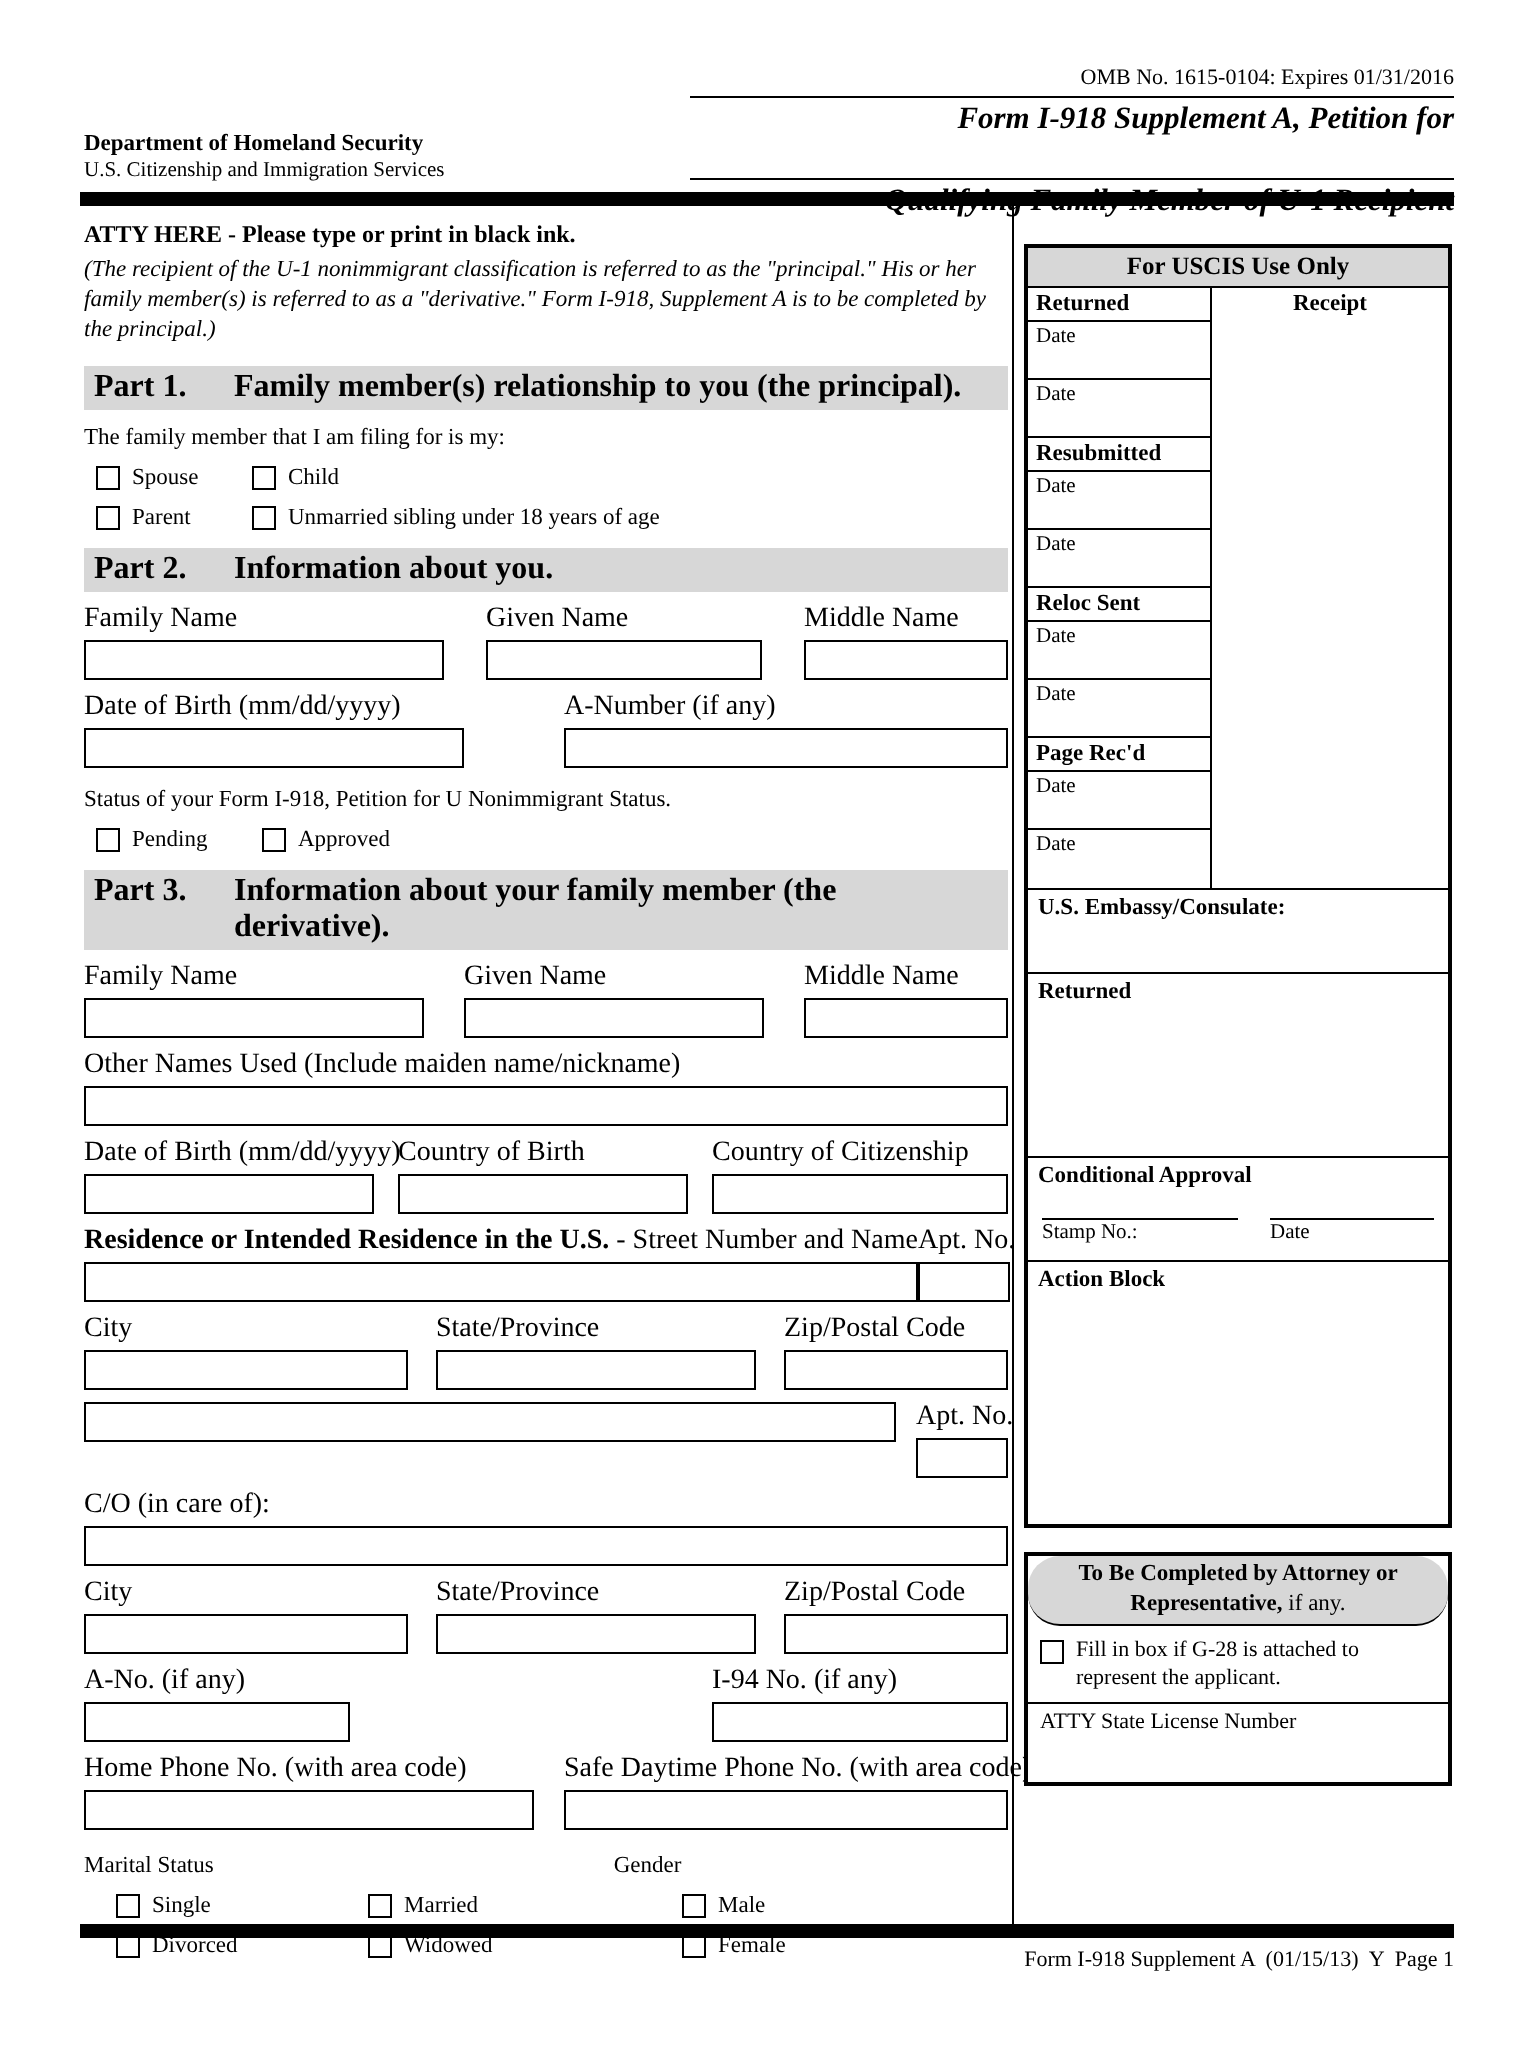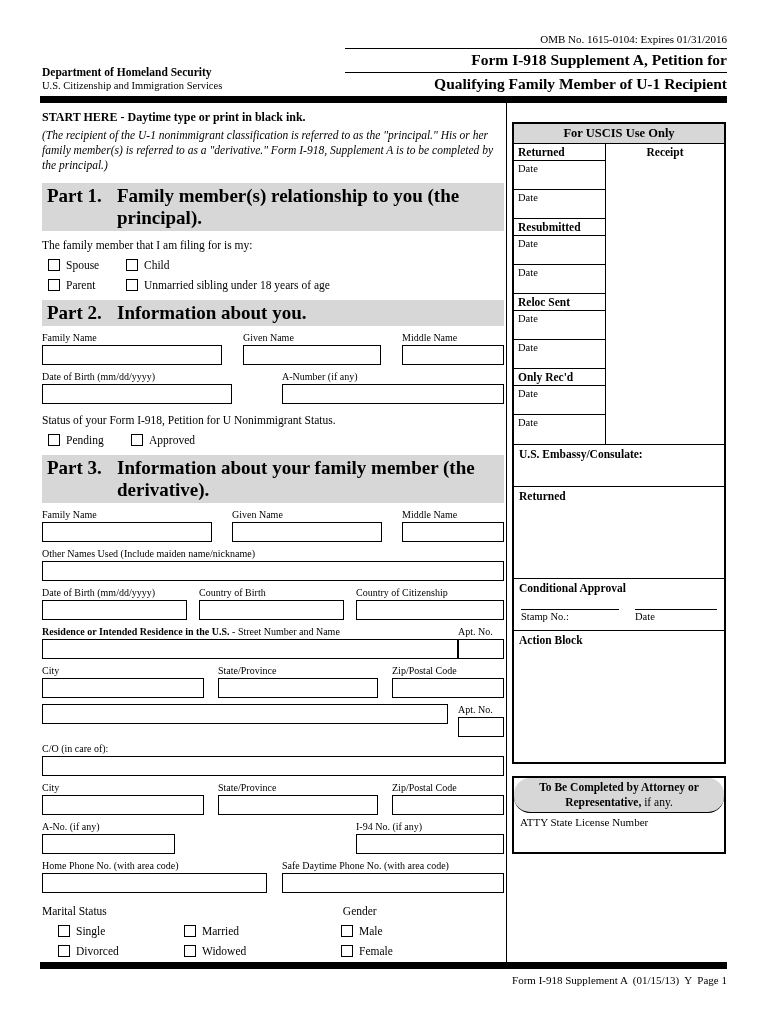--- a/index.html
+++ b/index.html
@@ -6,44 +6,44 @@
   html,body { background:#fff; }
   body { font-family:"Liberation Serif", serif; color:#000; }
   .page { position:relative; width:770px; height:1024px; background:#fff; overflow:hidden; }
 
   
   .hdr-left { position:absolute; left:42px; top:66px; }
   .hdr-dept { font-weight:bold; font-size:11.5px; }
   .hdr-agency { font-size:10.5px; margin-top:2px; }
   .hdr-right { position:absolute; left:345px; top:33px; width:382px; text-align:right; }
   .hdr-omb { font-size:11px; padding-bottom:3px; border-bottom:1px solid #000; }
-  .hdr-title { font-size:15.5px; font-weight:bold; padding:2px 0 3px; }
+  .hdr-title { font-size:15.5px; font-weight:bold; padding:2px 0 20px;font-style:italic; }
   .hdr-title1 { border-bottom:1px solid #000; }
   .bar-top { position:absolute; left:40px; top:96px; width:687px; height:7px; background:#000; }
   .bar-bottom { position:absolute; left:40px; top:962px; width:687px; height:7px; background:#000; }
   .vline { position:absolute; left:506px; top:103px; width:1px; height:859px; background:#000; }
   .footer-text { position:absolute; right:43px; top:974px; font-size:11px; white-space:pre; }
 
   
   .left-col { position:absolute; left:42px; top:106px; width:462px; font-size:11.5px; }
   .start-here { font-weight:bold; font-size:12px; margin-top:4px; }
   .note { font-style:italic; font-size:11.5px; margin-top:3px; line-height:1.32; }
-  .part-bar { background:#d7d7d7; font-weight:bold; font-size:19px; padding:2px 5px; margin-top:9px; display:flex; }
+  .part-bar { background:#d7d7d7; font-weight:bold; font-size:16px; padding:2px 5px; margin-top:9px; display:flex; }
   .part-label { width:70px; flex:none; }
   .prompt { margin-top:8px; }
   .cb-row { display:flex; align-items:center; margin-top:8px; }
   .cbitem { display:flex; align-items:center; }
   .cb { width:12px; height:12px; border:1.5px solid #000; background:#fff; display:inline-block; margin-right:6px; flex:none; cursor:pointer; }
   .frow { display:flex; justify-content:space-between; margin-top:6px; }
   .fcol { display:flex; flex-direction:column; }
-  .flabel { font-size:10px; margin-bottom:2px; white-space:nowrap; }
+  .flabel { font-size:14px; margin-bottom:2px; white-space:nowrap; }
   .field { border:1.5px solid #000; height:20px; width:100%; background:#fff; font-family:inherit; font-size:12px; padding:0 3px; border-radius:0; }
   .i { }
   .b { font-weight:bold; }
-  .mg-row { display:flex; margin-top:12px;gap:36px; }
+  .mg-row { display:flex; margin-top:12px; }
   .mg-row .g { margin-left:200px; }
   .mcb-grid { padding-left:16px; }
   .mcb-grid .c1 { width:126px; }
   .mcb-grid .c2 { width:157px; }
 
   
   .right-col { position:absolute; left:512px; top:122px; width:214px; font-size:11px; }
   .uscis-box { border:2px solid #000; background:#fff; }
   .uscis-title { background:#d7d7d7; font-weight:bold; font-size:12.5px; text-align:center; padding:2px 0; border-bottom:1.5px solid #000; }
   .uscis-grid { display:flex; }
@@ -83,21 +83,21 @@
   </div>
   <div class="hdr-right">
     <div class="hdr-omb">OMB No. 1615-0104: Expires 01/31/2016</div>
     <div class="hdr-title hdr-title1">Form I-918 Supplement A, Petition for</div>
     <div class="hdr-title">Qualifying Family Member of U-1 Recipient</div>
   </div>
   <div class="bar-top"></div>
   <div class="vline"></div>
 
   <div class="left-col">
-    <div class="start-here">START HERE - Daytime type or print in black ink.</div>
+    <div class="start-here">ATTY HERE - Please type or print in black ink.</div>
     <div class="note">(The recipient of the U-1 nonimmigrant classification is referred to as the "principal." His or her family member(s) is referred to as a "derivative." Form I-918, Supplement A is to be completed by the principal.)</div>
 
     <div class="part-bar">
       <span class="part-label">Part 1.</span>
       <span>Family member(s) relationship to you (the principal).</span>
     </div>
     <div class="prompt">The family member that I am filing for is my:</div>
     <div class="cb-row" style="padding-left:6px;">
       <span class="cbitem" style="width:78px;">
         <span class="cb"></span>
@@ -313,21 +313,21 @@
         <div class="ug-left">
           <div class="ucell hd">Returned</div>
           <div class="ucell dt">Date</div>
           <div class="ucell dt">Date</div>
           <div class="ucell hd">Resubmitted</div>
           <div class="ucell dt">Date</div>
           <div class="ucell dt">Date</div>
           <div class="ucell hd">Reloc Sent</div>
           <div class="ucell dt">Date</div>
           <div class="ucell dt">Date</div>
-          <div class="ucell hd">Only Rec'd</div>
+          <div class="ucell hd">Page Rec'd</div>
           <div class="ucell dt">Date</div>
           <div class="ucell dt">Date</div>
         </div>
         <div class="ug-right">
           <div class="receipt">Receipt</div>
         </div>
       </div>
       <div class="usec sec-embassy">
         <span class="sectitle">U.S. Embassy/Consulate:</span>
       </div>
@@ -343,20 +343,24 @@
       </div>
       <div class="usec sec-action">
         <span class="sectitle">Action Block</span>
       </div>
     </div>
 
     <div class="att-box">
       <div class="att-title">
         <span>To Be Completed by </span><span class="i">Attorney or Representative,</span><span class="i" style="font-weight:normal;"> if any.</span>
       </div>
+      <div class="att-cbrow">
+        <span class="cb"></span>
+        <span>Fill in box if G-28 is attached to represent the applicant.</span>
+      </div>
       <div class="att-license">
         <span>ATTY State License Number</span>
       </div>
     </div>
   </div>
 
   <div class="bar-bottom"></div>
   <div class="footer-text">Form I-918 Supplement A  (01/15/13)  Y  Page 1</div>
 
 </div>

